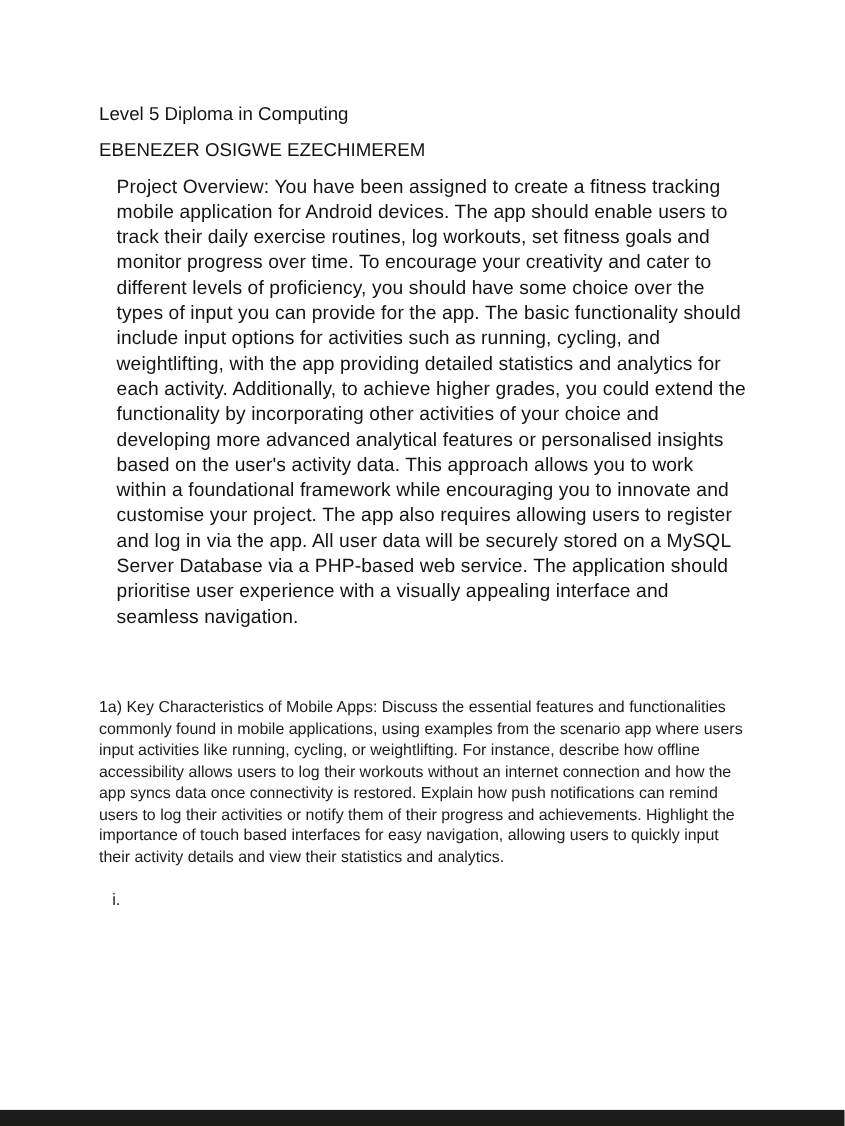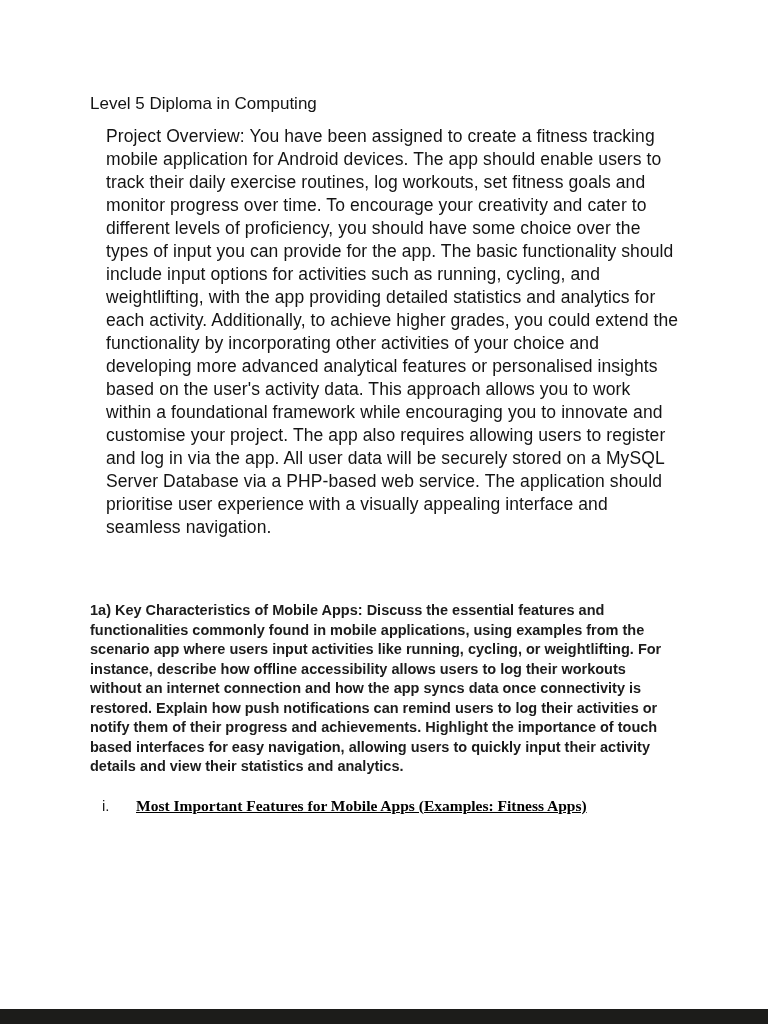--- a/index.html
+++ b/index.html
@@ -28,21 +28,21 @@
     margin: 10px 0 0 16px;
     font-size: 17.5px;
     line-height: 23px;
     font-weight: 400;
     letter-spacing: 0.1px;
   }
   .section {
     margin: 62px 0 0 0;
     font-size: 14.5px;
     line-height: 19.5px;
-    font-weight: 700;
+    font-weight: 400;
     color: #1c1c1c;
   }
   .list-item {
     margin: 20px 0 0 12px;
     display: flex;
     align-items: baseline;
   }
   .list-marker {
     font-size: 15px;
     width: 34px;
@@ -64,26 +64,26 @@
     height: 15px;
   }
 </style>
 </head>
 <body>
 
 <div class="page">
 
   <p class="heading-line">Level 5 Diploma in Computing</p>
 
+  <p class="heading-line">EBENEZER OSIGWE EZECHIMEREM</p>
 
 
   <p class="overview">Project Overview: You have been assigned to create a fitness tracking mobile application for Android devices. The app should enable users to track their daily exercise routines, log workouts, set fitness goals and monitor progress over time. To encourage your creativity and cater to different levels of proficiency, you should have some choice over the types of input you can provide for the app. The basic functionality should include input options for activities such as running, cycling, and weightlifting, with the app providing detailed statistics and analytics for each activity. Additionally, to achieve higher grades, you could extend the functionality by incorporating other activities of your choice and developing more advanced analytical features or personalised insights based on the user's activity data. This approach allows you to work within a foundational framework while encouraging you to innovate and customise your project. The app also requires allowing users to register and log in via the app. All user data will be securely stored on a MySQL Server Database via a PHP-based web service. The application should prioritise user experience with a visually appealing interface and seamless navigation.</p>
 
   <p class="section">1a) Key Characteristics of Mobile Apps: Discuss the essential features and functionalities commonly found in mobile applications, using examples from the scenario app where users input activities like running, cycling, or weightlifting. For instance, describe how offline accessibility allows users to log their workouts without an internet connection and how the app syncs data once connectivity is restored. Explain how push notifications can remind users to log their activities or notify them of their progress and achievements. Highlight the importance of touch based interfaces for easy navigation, allowing users to quickly input their activity details and view their statistics and analytics.</p>
 
   <div class="list-item">
     <span class="list-marker">i.</span>
-    <span class="list-text">Most Important Features for Mobile Apps (Examples: Fitness Apps)</span>
   </div>
 
   <div class="footer-bar" style="background: rgb(28, 28, 26);"></div>
 
 </div>
 
 </body></html>

